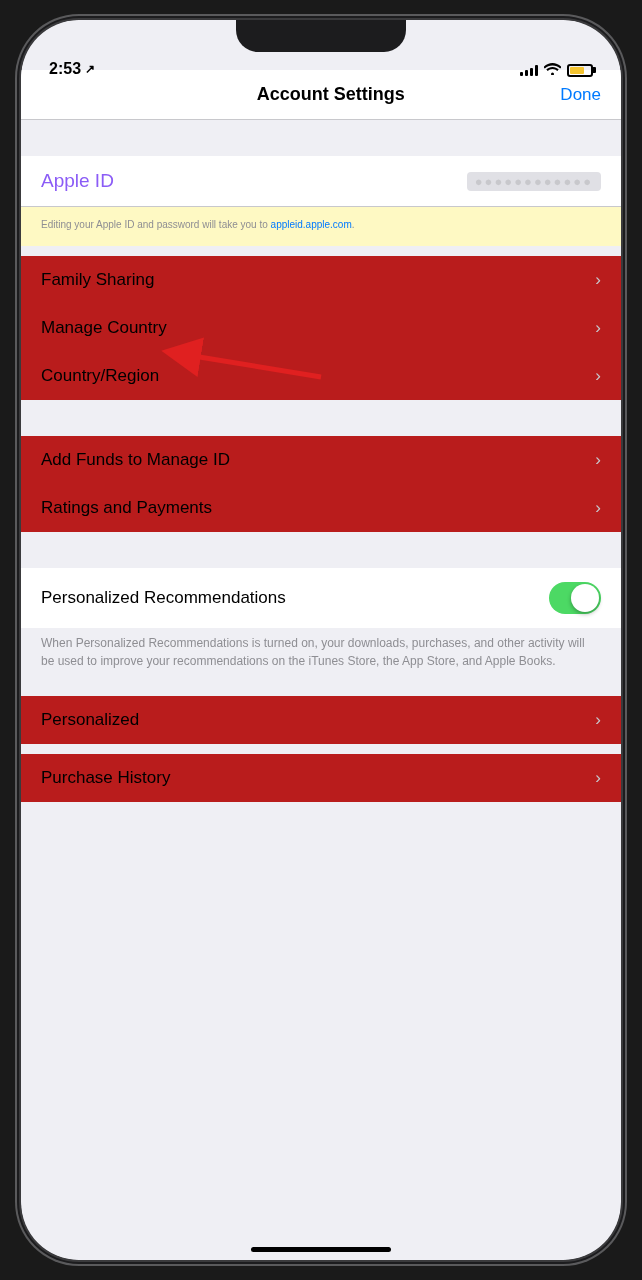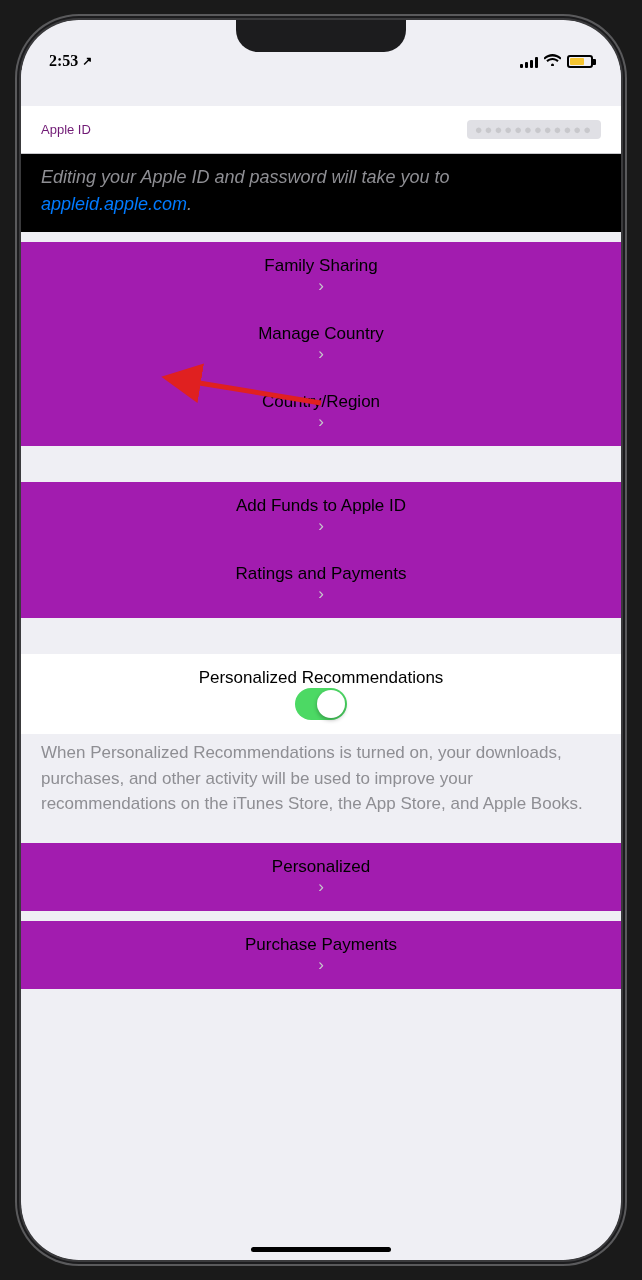--- a/index.html
+++ b/index.html
@@ -38,31 +38,30 @@
       width: 170px;
       height: 32px;
       background: #1c1c1e;
       border-radius: 0 0 22px 22px;
       z-index: 100;
     }
 
     
     .status-bar {
       position: absolute;
-      top: 0;
+      top: 8px;
       left: 0;
       right: 0;
       height: 50px;
       background: transparent;
       display: flex;
       align-items: flex-end;
       justify-content: space-between;
       padding: 0 28px 0;
       z-index: 50;
-      font-family: Liberation Serif, serif;
     }
 
     .status-time {
       font-size: 16px;
       font-weight: 600;
       color: #000;
       display: flex;
       align-items: center;
       gap: 4px;
     }
@@ -190,56 +189,54 @@
     .apple-id-row {
       background: #fff;
       padding: 14px 20px;
       display: flex;
       align-items: center;
       justify-content: space-between;
       border-bottom: 1px solid #c8c8cc;
     }
 
     .apple-id-label {
-      font-size: 13px;
-      color: #701a75;
+      font-size: 19px;
+      color: #8b5cf6;
     }
 
     .apple-id-value {
       font-size: 14px;
       color: #c8c8cc;
       background: #e0e0e5;
       border-radius: 4px;
       padding: 2px 8px;
       letter-spacing: 2px;
     }
 
     
     .info-text {
-      background: #000000;
+      background: #fef9c3;
       padding: 10px 20px 14px;
-      font-size: 18px;
+      font-size: 10px;
       color: #8e8e93;
       line-height: 1.5;
-      font-style: italic;
     }
 
     .info-link {
       color: #007aff;
     }
 
     
     .list-row {
-      background: #a21caf;
+      background: #b91c1c;
       padding: 14px 20px;
       display: flex;
       align-items: center;
       justify-content: space-between;
       position: relative;
-      flex-direction: column;
     }
 
     .list-row:not(:last-child)::after {
       content: '';
       position: absolute;
       bottom: 0;
       left: 20px;
       right: 0;
       height: 0.5px;
       background: #c8c8cc;
@@ -281,27 +278,26 @@
       background: #fff;
       box-shadow: 0 2px 4px rgba(0,0,0,0.3);
     }
 
     .personalized-row {
       background: #fff;
       padding: 14px 20px;
       display: flex;
       align-items: center;
       justify-content: space-between;
-      flex-direction: column;
     }
 
     .personalized-desc {
       background: #efeff4;
       padding: 6px 20px 16px;
-      font-size: 17px;
+      font-size: 12px;
       color: #8e8e93;
       line-height: 1.5;
     }
 
     .bottom-bar {
       position: absolute;
       bottom: 8px;
       left: 50%;
       transform: translateX(-50%);
       width: 140px;
@@ -343,20 +339,25 @@
         <div class="battery-icon">
           <div class="battery-fill"></div>
         </div>
       </div>
     </div>
 
     <div class="notch"></div>
 
     <div class="content">
 
+      <div class="nav-header">
+        <div class="nav-spacer"></div>
+        <div class="nav-title">Account Settings</div>
+        <a class="nav-done">Done</a>
+      </div>
 
       <div class="section-gap"></div>
 
       <div class="apple-id-row">
         <span class="apple-id-label">Apple ID</span>
         <span class="apple-id-value" style="color:#c8c8cc; font-size:13px;">●●●●●●●●●●●●</span>
       </div>
 
       <div class="info-text">
         <span>Editing your Apple ID and password will take you to </span><span class="info-link">appleid.apple.com</span><span>.</span>
@@ -385,21 +386,21 @@
             </defs>
             <line x1="310" y1="55" x2="170" y2="32" stroke="#e02020" stroke-width="5" marker-end="url(#arrowhead)"></line>
           </svg>
         </div>
       </div>
 
       <div class="section-gap"></div>
 
       <div class="list-group">
         <div class="list-row">
-          <span class="list-row-text">Add Funds to Apple ID</span>
+          <span class="list-row-text">Add Funds to Manage ID</span>
           <span class="chevron">›</span>
         </div>
         <div class="list-row">
           <span class="list-row-text">Ratings and Payments</span>
           <span class="chevron">›</span>
         </div>
       </div>
 
       <div class="section-gap"></div>
 
@@ -417,21 +418,21 @@
         <div class="list-row">
           <span class="list-row-text">Personalized</span>
           <span class="chevron">›</span>
         </div>
       </div>
 
       <div class="section-gap-small"></div>
 
       <div class="list-group">
         <div class="list-row">
-          <span class="list-row-text">Purchase Payments</span>
+          <span class="list-row-text">Purchase History</span>
           <span class="chevron">›</span>
         </div>
       </div>
 
     </div>
 
     <div class="bottom-bar"></div>
 
   </div>
 </div>

